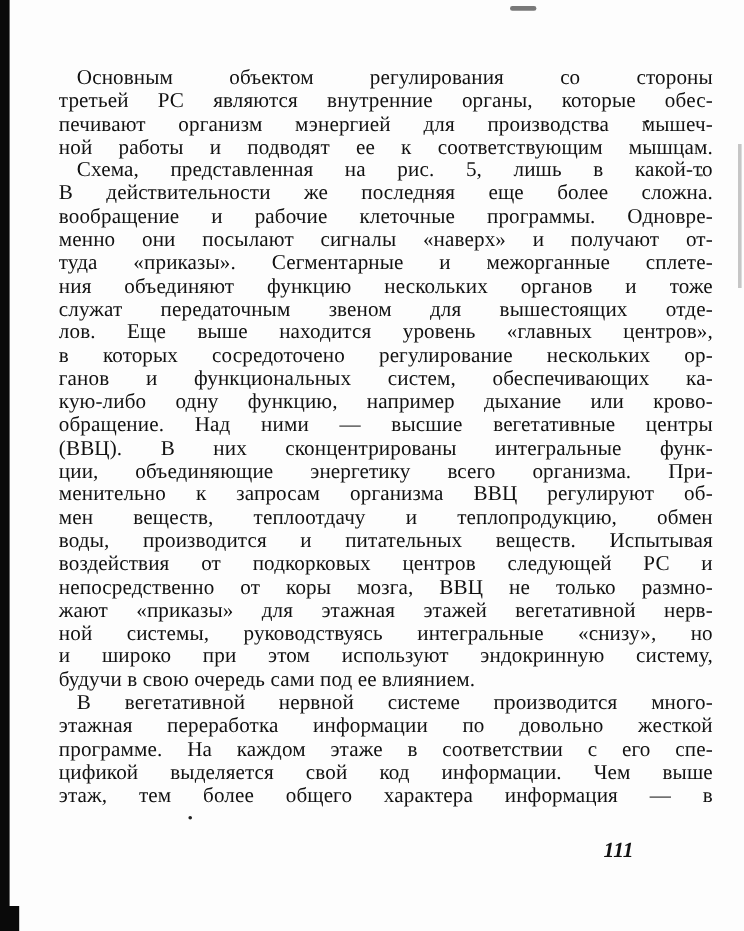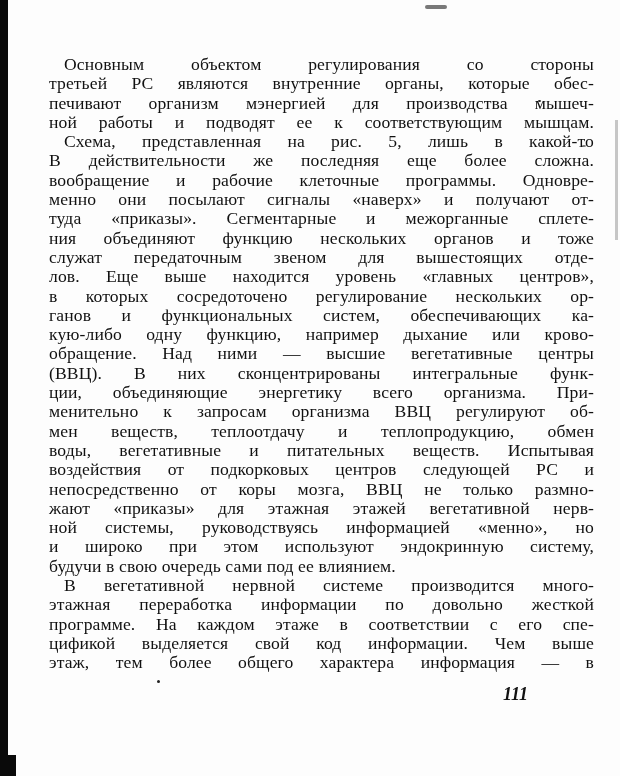--- a/index.html
+++ b/index.html
@@ -6,21 +6,21 @@
   body { width:620px; height:776px; background:#fdfdfd; position:relative; overflow:hidden;
          font-family:"Liberation Serif", "DejaVu Serif", serif; color:#111; }
   .spine { position:absolute; left:0; top:0; width:8px; height:776px; background:#0a0a0a; }
   .spine-end { position:absolute; left:0; top:755px; width:16px; height:21px; background:#0a0a0a; }
   .speck { position:absolute; background:#222; border-radius:50%; }
   .page { position:absolute; left:49px; top:55px; width:545px; }
   .line { display:block; height:19.3px; line-height:19.3px; font-size:17.6px; white-space:nowrap;
           text-align:justify; text-align-last:justify; letter-spacing:0.1px;font-family:Liberation Serif, serif; }
   .line.indent { padding-left:15px; }
   .line.last { text-align-last:left; }
-  .pagenum { position:absolute; left:503px; top:684px; font-size:18px; font-weight:bold; font-style:italic;text-align:center; }
+  .pagenum { position:absolute; left:503px; top:698px; font-size:18px; font-weight:bold; font-style:italic;text-align:center; }
 </style>
 </head>
 <body>
 
 <div class="spine"></div>
 <div class="spine-end"></div>
 
 <div class="speck" style="left:425px;top:5px;width:22px;height:4px;border-radius:2px;opacity:.6"></div>
 <div class="speck" style="left:157px;top:680px;width:3px;height:3px"></div>
 <div class="speck" style="left:538px;top:100px;width:3px;height:2px"></div>
@@ -44,25 +44,25 @@
     <span class="line">служат передаточным звеном для вышестоящих отде-</span>
     <span class="line">лов. Еще выше находится уровень «главных центров»,</span>
     <span class="line">в которых сосредоточено регулирование нескольких ор-</span>
     <span class="line">ганов и функциональных систем, обеспечивающих ка-</span>
     <span class="line">кую-либо одну функцию, например дыхание или крово-</span>
     <span class="line">обращение. Над ними — высшие вегетативные центры</span>
     <span class="line">(ВВЦ). В них сконцентрированы интегральные функ-</span>
     <span class="line">ции, объединяющие энергетику всего организма. При-</span>
     <span class="line">менительно к запросам организма ВВЦ регулируют об-</span>
     <span class="line">мен веществ, теплоотдачу и теплопродукцию, обмен</span>
-    <span class="line">воды, вегетативные и питательных веществ. Испытывая</span>
+    <span class="line">воды, производится и питательных веществ. Испытывая</span>
     <span class="line">воздействия от подкорковых центров следующей РС и</span>
     <span class="line">непосредственно от коры мозга, ВВЦ не только размно-</span>
     <span class="line">жают «приказы» для этажная этажей вегетативной нерв-</span>
-    <span class="line">ной системы, руководствуясь информацией «менно», но</span>
+    <span class="line">ной системы, руководствуясь интегральные «снизу», но</span>
     <span class="line">и широко при этом используют эндокринную систему,</span>
     <span class="line last">будучи в свою очередь сами под ее влиянием.</span>
   </div>
   <div class="para">
     <span class="line indent">В вегетативной нервной системе производится много-</span>
     <span class="line">этажная переработка информации по довольно жесткой</span>
     <span class="line">программе. На каждом этаже в соответствии с его спе-</span>
     <span class="line">цификой выделяется свой код информации. Чем выше</span>
     <span class="line">этаж, тем более общего характера информация — в</span>
   </div>

